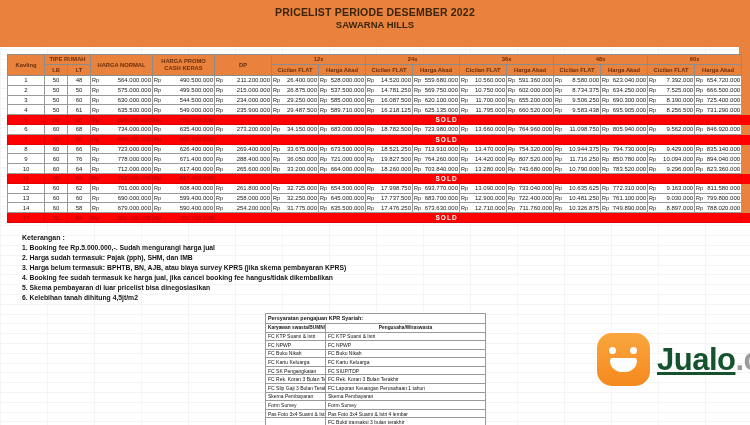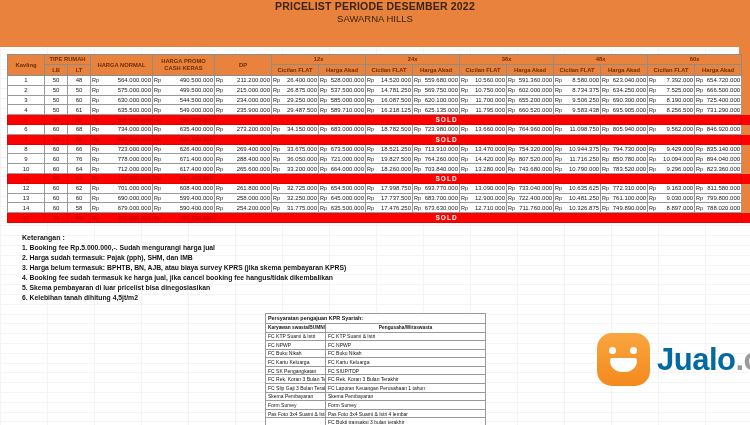--- a/index.html
+++ b/index.html
@@ -13,22 +13,22 @@
     background-image:
       repeating-linear-gradient(to right,#ececec 0 1px,transparent 1px 47px),
       repeating-linear-gradient(to bottom,#ececec 0 1px,transparent 1px 9.8px);
     opacity:.55;
   }
   
   .band{
     position:absolute;top:0;left:0;width:750px;height:47px;
     background:#E8823C;color:#3d2409;text-align:center;z-index:3;
   }
-  .band .l1{font-size:10.5px;font-weight:bold;padding-top:0;letter-spacing:.2px;}
-  .band .l2{font-size:9.5px;font-weight:normal;margin-top:1px;}
+  .band .l1{font-size:10.5px;font-weight:bold;padding-top:6px;letter-spacing:.2px;}
+  .band .l2{font-size:9.5px;font-weight:bold;margin-top:1px;}
   .band .l3{font-size:9.5px;font-weight:bold;margin-top:2px;}
   
   .right-strip{position:absolute;left:739px;top:47px;width:11px;height:176px;background:#E8823C;z-index:1;}
   .sold-strip{position:absolute;left:739px;width:11px;height:10px;background:#FE0000;z-index:2;}
   .ss1{top:115px}.ss2{top:135px}.ss3{top:174px}.ss4{top:213px}
   
   table.price{
     position:absolute;left:7px;top:54px;width:734px;
     border-collapse:collapse;table-layout:fixed;z-index:3;background:#fff;
   }
@@ -64,21 +64,21 @@
   table.syarat td.title{font-weight:bold;font-size:5.4px;height:8.5px;}
   table.syarat td.colhead{font-weight:bold;text-align:center;font-size:4.8px;height:8px;}
   
   .jualo{position:absolute;left:597px;top:333px;display:flex;align-items:center;z-index:4;}
   .jualo-icon{width:53px;height:53px;border-radius:15px;position:relative;
     background:linear-gradient(180deg,#F9A63F,#F4891D);}
   .jualo-icon .eye{position:absolute;width:7px;height:7px;border-radius:50%;background:#fff;top:14px;}
   .jualo-icon .e1{left:12px;} .jualo-icon .e2{left:33px;}
   .jualo-icon .smile{position:absolute;left:13px;top:25px;width:27px;height:14px;background:#fff;border-radius:3px 3px 14px 14px;}
   .jualo-text{font-size:31px;font-weight:bold;margin-left:7px;letter-spacing:-.5px;}
-  .jualo-text .brand{color:#0369a1;}
+  .jualo-text .brand{color:#14532d;text-decoration:underline;}
   .jualo-text .suffix{color:#9b9b9b;}
 </style>
 </head>
 <body>
 
 <div class="gridbg"></div>
 
 <div class="band">
   <div class="l1">PRICELIST PERIODE DESEMBER 2022</div>
   <div class="l2">SAWARNA HILLS</div>

